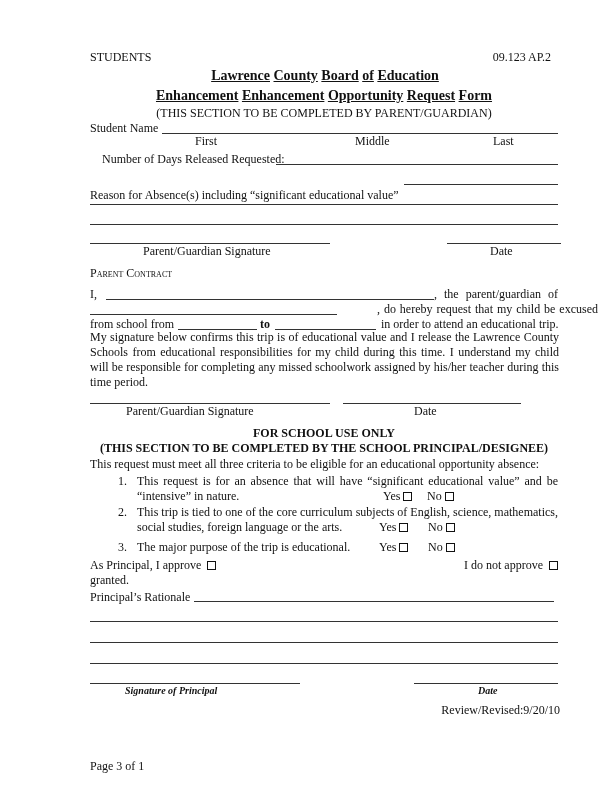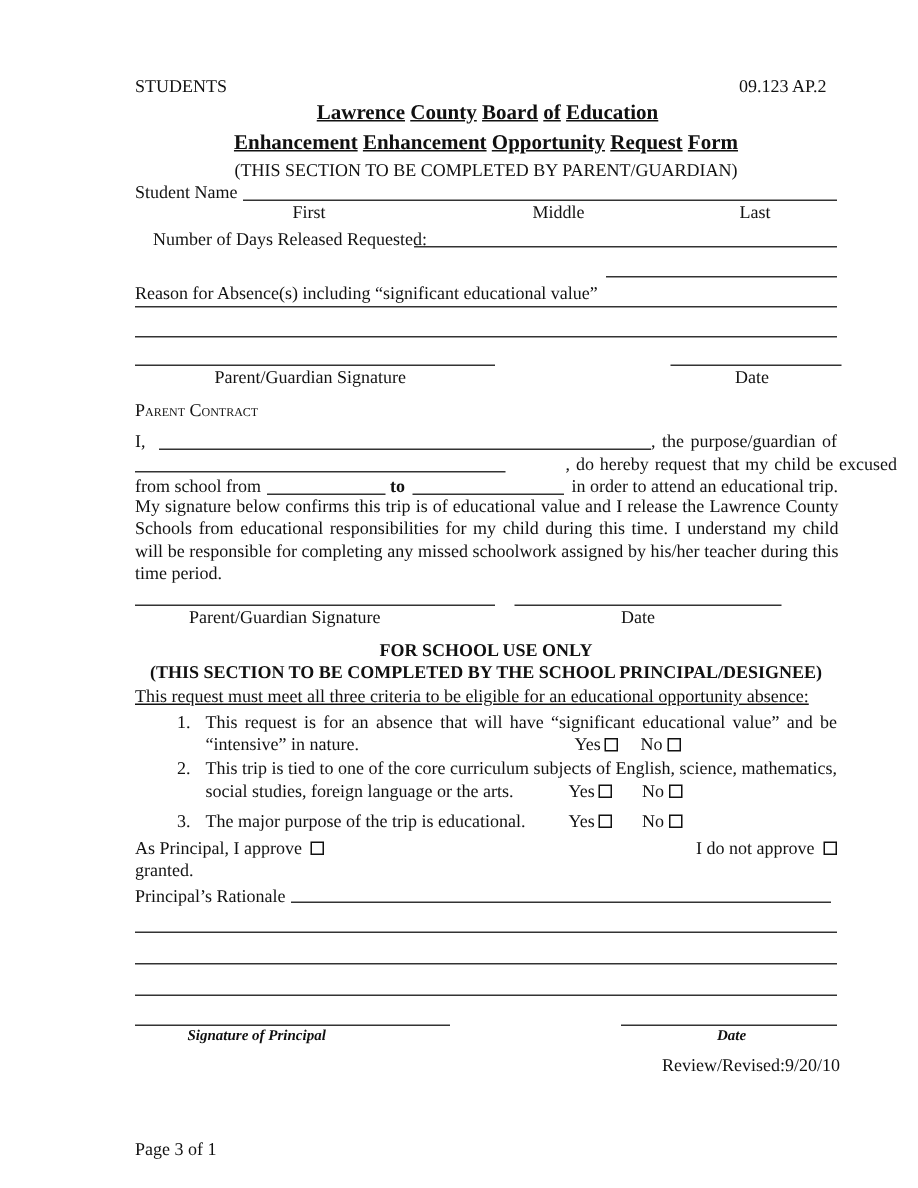--- a/index.html
+++ b/index.html
@@ -54,41 +54,41 @@
 
 <div class="line" style="left:90px;width:240px;top:243px;"></div>
 <div class="line" style="left:447px;width:114px;top:243px;"></div>
 <div class="abs" style="left:143px;top:244px;">Parent/Guardian Signature</div>
 <div class="abs" style="left:490px;top:244px;">Date</div>
 
 <div class="abs smallcaps" style="left:90px;top:266px;">Parent Contract</div>
 
 <div class="abs" style="left:90px;top:287px;">I,</div>
 <div class="line" style="left:106px;width:328px;top:299px;"></div>
-<div class="abs" style="left:434px;top:287px;width:124px;text-align:justify;text-align-last:justify;">, the purpose/guardian of</div>
+<div class="abs" style="left:434px;top:287px;width:124px;text-align:justify;text-align-last:justify;">, the parent/guardian of</div>
 
 <div class="line" style="left:90px;width:247px;top:314px;"></div>
 <div class="abs" style="left:337px;top:302px;width:221px;text-align:justify;text-align-last:justify;margin-left:40px;">, do hereby request that my child be excused</div>
 
 <div class="abs" style="left:90px;top:317px;">from school from</div>
 <div class="line" style="left:178px;width:79px;top:329px;"></div>
 <div class="abs" style="left:260px;top:317px;font-weight:bold;">to</div>
 <div class="line" style="left:275px;width:101px;top:329px;"></div>
 <div class="abs" style="left:381px;top:317px;">in order to attend an educational trip.</div>
 
 <div class="just" style="top:330px;">My signature below confirms this trip is of educational value and I release the Lawrence County Schools from educational responsibilities for my child during this time. I understand my child will be responsible for completing any missed schoolwork assigned by his/her teacher during this time period.</div>
 
 <div class="line" style="left:90px;width:240px;top:403px;"></div>
 <div class="line" style="left:343px;width:178px;top:403px;"></div>
 <div class="abs" style="left:126px;top:404px;">Parent/Guardian Signature</div>
 <div class="abs" style="left:414px;top:404px;">Date</div>
 
 <div class="abs b center" style="left:0;width:648px;top:426px;">FOR SCHOOL USE ONLY</div>
 <div class="abs b center" style="left:0;width:648px;top:441px;">(THIS SECTION TO BE COMPLETED BY THE SCHOOL PRINCIPAL/DESIGNEE)</div>
-<div class="abs" style="left:90px;top:457px;text-decoration:underline;">This request must meet all three criteria to be eligible for an educational opportunity absence:</div>
+<div class="abs" style="left:90px;top:457px;">This request must meet all three criteria to be eligible for an educational opportunity absence:</div>
 
 <div class="abs" style="left:118px;top:474px;">1.</div>
 <div class="abs" style="left:137px;top:474px;width:421px;text-align:justify;text-align-last:justify;">This request is for an absence that will have “significant educational value” and be</div>
 <div class="abs" style="left:137px;top:489px;">“intensive” in nature.</div>
 <div class="abs" style="left:383px;top:489px;">
   <span>Yes</span><span class="box"></span>
 </div>
 <div class="abs" style="left:427px;top:489px;">
   <span>No</span><span class="box"></span>
 </div>

